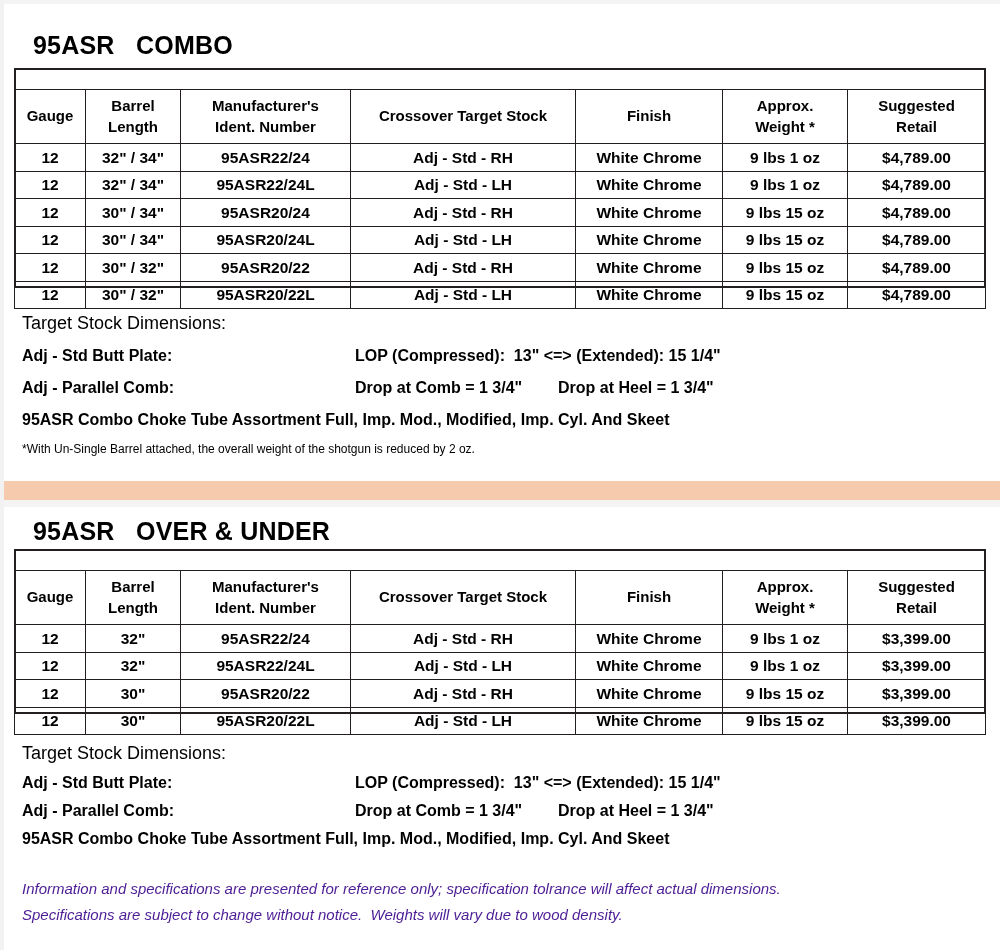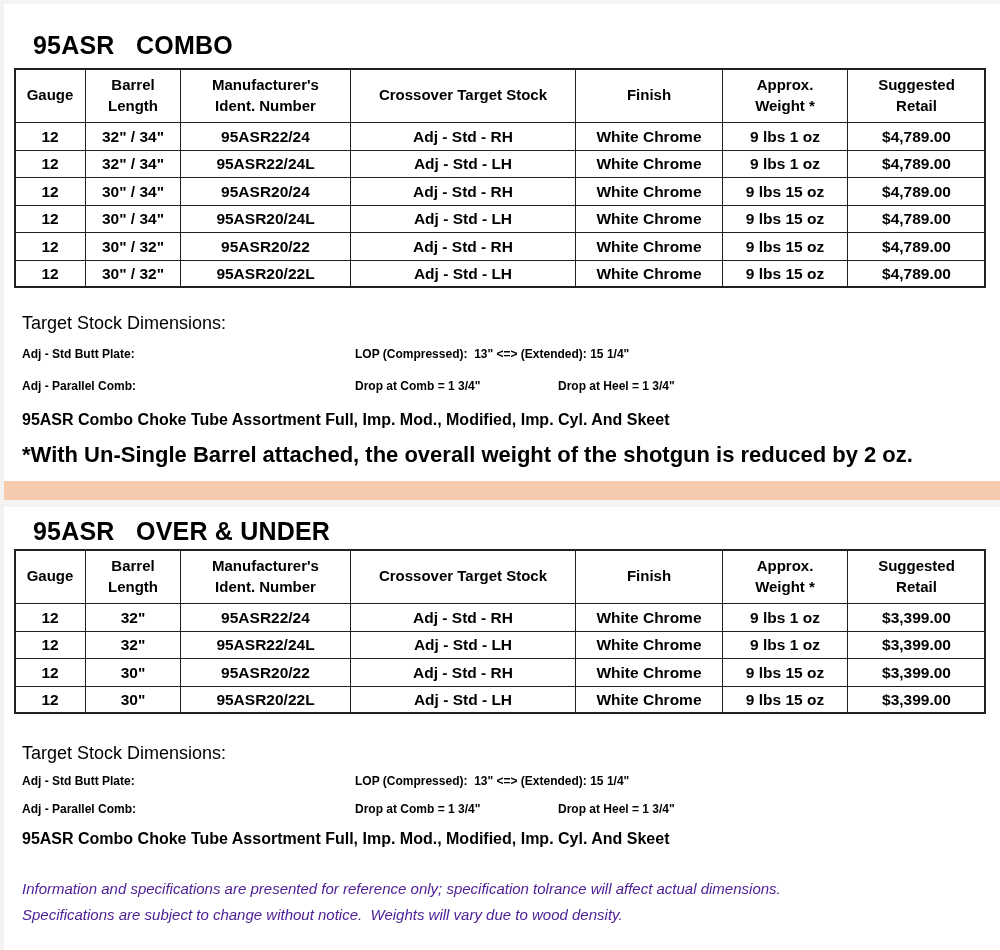--- a/index.html
+++ b/index.html
@@ -49,20 +49,21 @@
   }
   #combo-title { position: absolute; left: 33px; top: 33px; }
   #ou-title    { position: absolute; left: 33px; top: 519px; }
 
   
   table.spec {
     position: absolute;
     border-collapse: collapse;
     table-layout: fixed;
     background: #ec4899;
+    margin-top: 21px;
   }
   table.spec th, table.spec td {
     border: 1px solid #231f20;
     text-align: center;
     vertical-align: middle;
     font-weight: bold;
     color: #000;
     padding: 0;
     background: #ffffff;
   }
@@ -100,36 +101,36 @@
   .dims-head {
     font-size: 18px;
     font-weight: normal;
     margin-bottom: 13px;
     white-space: pre;
   }
   .dims-row {
     position: relative;
     height: 19px;
     margin-bottom: 13px;
-    font-size: 12px;
+    font-size: 16px;
     font-weight: bold;
     white-space: pre;
   }
   .dims-row .lbl { position: absolute; left: 0; top: 0; }
   .dims-row .val { position: absolute; left: 333px; top: 0; }
   .dims-row .val2 { position: absolute; left: 520px; top: 0; margin-left: 16px; }
   .dims-note {
     font-size: 16px;
     font-weight: bold;
     white-space: pre;
     margin-bottom: 13px;
   }
   .dims-foot {
-    font-size: 22px;
-    font-weight: bold;
+    font-size: 12px;
+    font-weight: normal;
     white-space: pre;
   }
   #ou-dims .dims-head { margin-bottom: 10px; }
   #ou-dims .dims-row { margin-bottom: 9px; }
 
   
   #divider-band {
     position: absolute;
     left: 4px;
     top: 481px;

